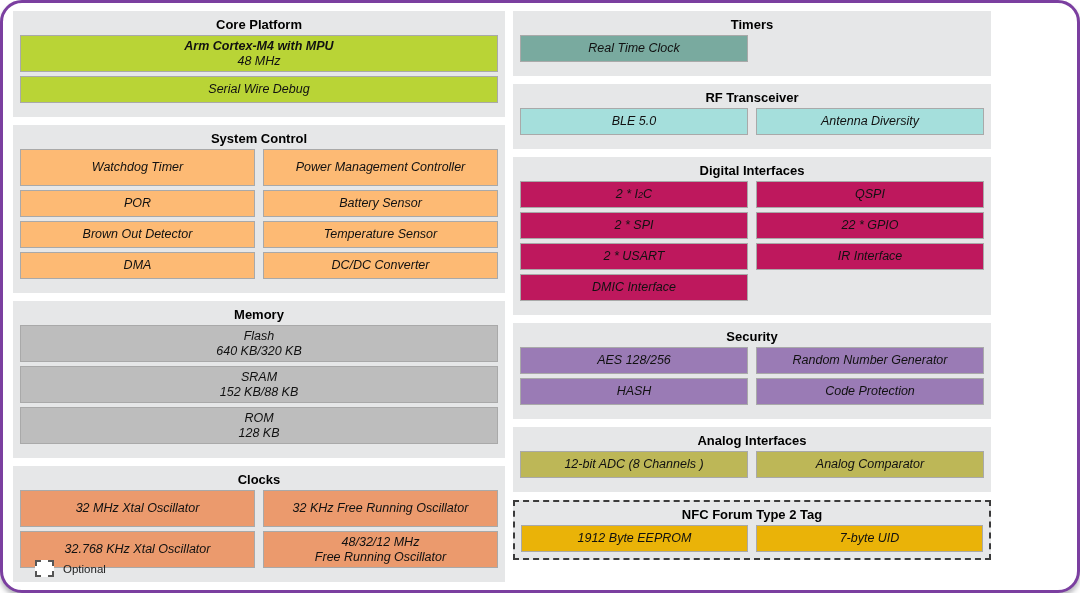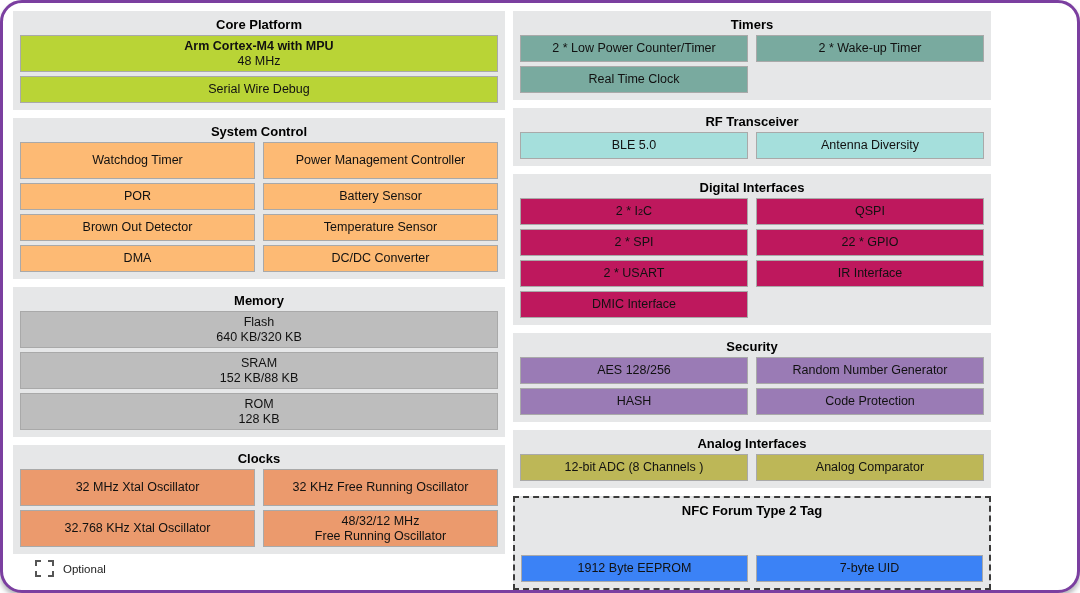--- a/index.html
+++ b/index.html
@@ -31,21 +31,21 @@
     align-items: flex-start;
   }
 
   .column { display: flex; flex-direction: column; gap: 8px; }
   .col-left  { width: 492px; }
   .col-right { width: 478px; }
 
   
   .group {
     background: #e6e7e8;
-    padding: 4px 7px 7px 7px;
+    padding: 4px 7px 14px 7px;
   }
   .group.dashed {
     border: 2px dashed #3b3b3b;
     padding: 3px 6px 6px 6px;
   }
   .group-title {
     text-align: center;
     font-weight: bold;
     font-size: 13px;
     color: #000;
@@ -62,41 +62,42 @@
     display: flex;
     align-items: center;
     justify-content: center;
     text-align: center;
     font-size: 12.5px;
     color: #111;
     line-height: 15px;
     padding: 2px 4px;
     min-height: 27px;
     flex: 1 1 0;
+    font-style: italic;
   }
   .blk.half  { flex: 0 0 calc(50% - 4px); }
   .blk.full  { flex: 1 1 100%; }
   .blk.spacer{ background: transparent; border: none; }
   .blk.tall  { min-height: 37px; }
   .blk.two-line { min-height: 37px; }
 
   .blk b { font-weight: bold; }
   .blk .sub { font-weight: normal; }
 
   
   .c-core    { background: #b9d436; }
   .c-sysctl  { background: #fdba74; }
   .c-mem     { background: #bdbdbd; }
   .c-clock   { background: #eb9a6d; }
   .c-timer   { background: #79aa9f; }
   .c-rf      { background: #a5dfdc; }
   .c-digital { background: #be185d; }
   .c-sec     { background: #9a7bb5; }
   .c-analog  { background: #bdb757; }
-  .c-nfc     { background: #3b82f6; margin-top: 34px; }
+  .c-nfc     { background: #eab308; }
 
   
   #legend {
     display: flex;
     align-items: center;
     gap: 9px;
     margin-top: 9px;
     padding-left: 22px;
   }
   #legend .swatch {
@@ -209,24 +210,20 @@
       </div>
 
     </div>
 
     <div class="column col-right">
 
       <div class="group">
         <div class="group-title">Timers</div>
         <div class="rows">
           <div class="row">
-            <div class="blk c-timer half">2 * Low Power Counter/Timer</div>
-            <div class="blk c-timer half">2 * Wake-up Timer</div>
-          </div>
-          <div class="row">
             <div class="blk c-timer half">Real Time Clock</div>
             <div class="blk spacer half"></div>
           </div>
         </div>
       </div>
 
       <div class="group">
         <div class="group-title">RF Transceiver</div>
         <div class="rows">
           <div class="row">

